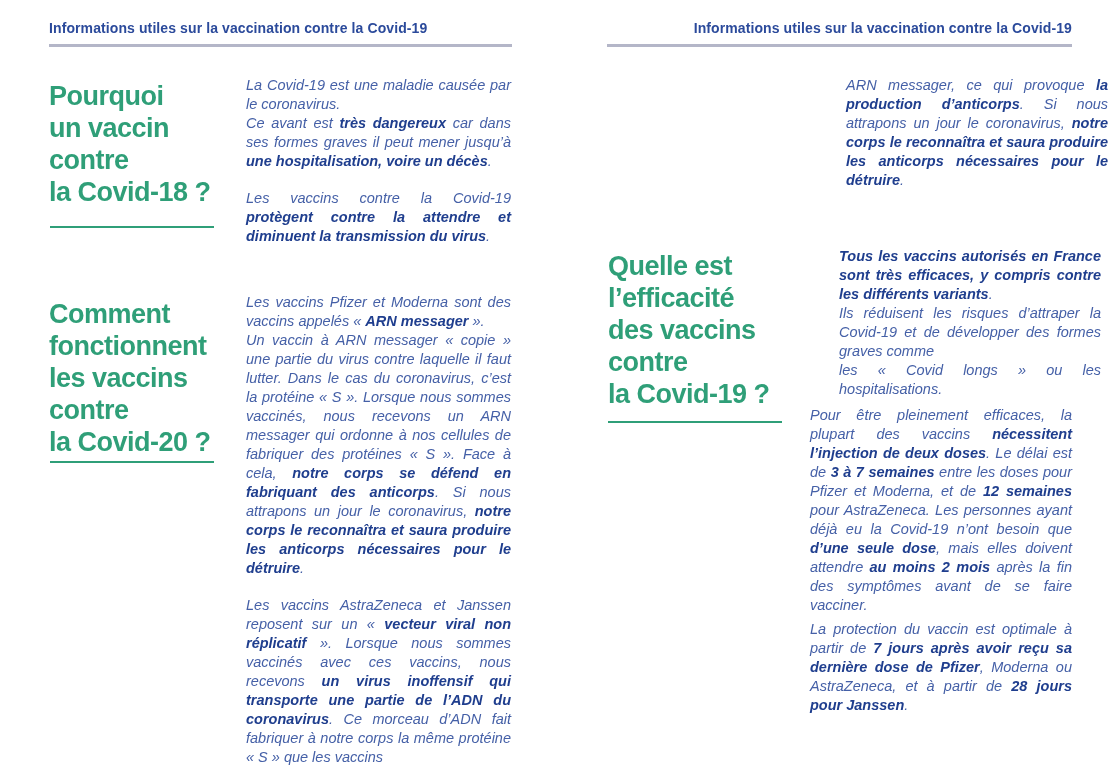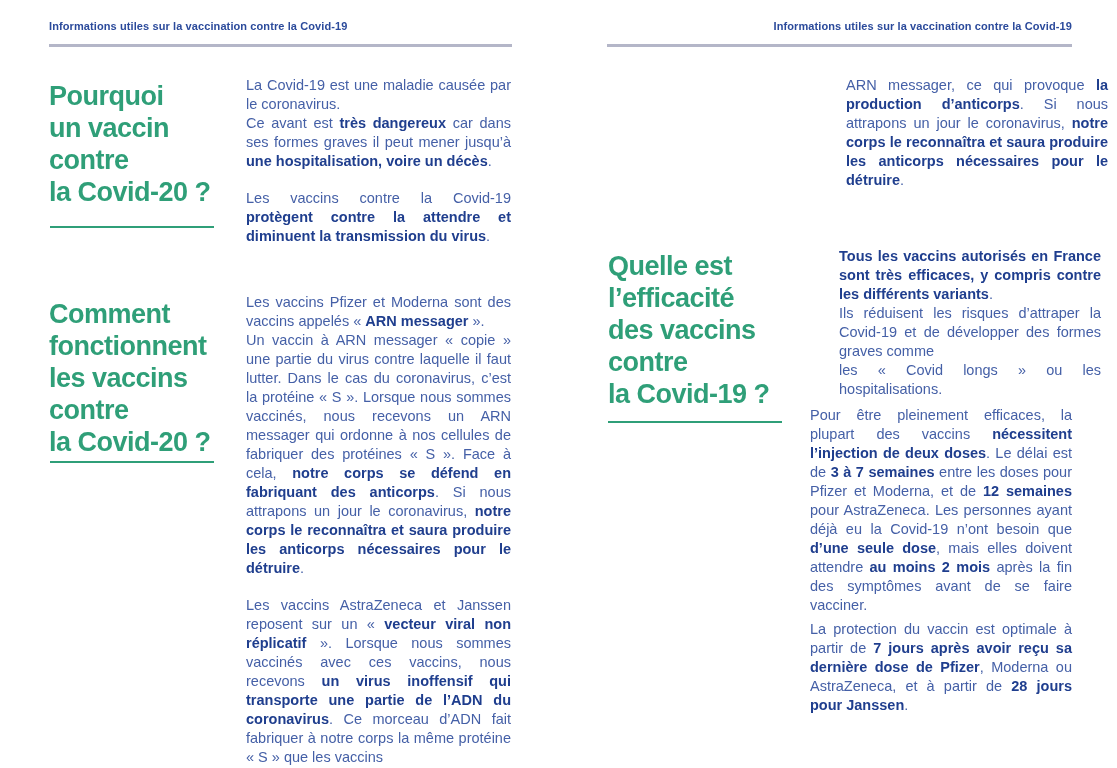--- a/index.html
+++ b/index.html
@@ -3,52 +3,52 @@
 <meta charset="utf-8">
 <style>
   html,body { margin:0; padding:0; background:#ffffff; }
   .spread {
     position:relative; width:1117px; height:768px; overflow:hidden;
     background:#ffffff;
     font-family:"Liberation Sans", sans-serif;
   }
   .abs { position:absolute; }
   .running {
-    font-size:11px; font-weight:700;
+    font-size:14px; font-weight:700;
     color:var(--header-blue,#2b4a9b);
     letter-spacing:0.1px;
   }
   .hrule { height:3px; background:var(--rule-gray,#b4b6c8); }
   .gh {
     margin:0; font-size:27px; font-weight:700; line-height:32px;
     letter-spacing:-0.5px; color:var(--heading-green,#2f9f78);
     white-space:pre-line;
   }
   .grule { height:2px; background:var(--heading-green,#2f9f78); }
   .body {
     font-size:14.5px; line-height:19px;
     color:var(--body-blue,#4560a7);
-    text-align:justify; white-space:pre-line;
+    text-align:justify; white-space:pre-line;font-style:italic;
   }
   .body p { margin:0 0 18px 0; }
   .body p:last-child { margin-bottom:0; }
   .body .b { font-weight:700; color:var(--bold-blue,#1f3e8e); }
 </style>
 </head>
 <body>
 
 <div class="spread">
 
   <div class="abs running" style="left:49px; top:20px; width:463px;">Informations utiles sur la vaccination contre la Covid-19</div>
   <div class="abs hrule" style="left:49px; top:44px; width:463px;"></div>
 
   <h2 class="abs gh" style="left:49px; top:80px; width:200px;">Pourquoi
 un vaccin
 contre
-la Covid-20 ?</h2>
+la Covid-18 ?</h2>
   <div class="abs grule" style="left:50px; top:226px; width:164px;"></div>
   <div class="abs body" style="left:246px; top:76px; width:265px;"><p><span>La Covid-19 est une maladie causée par le coronavirus.
 </span><span>Ce avant est </span><span class="b">très dangereux</span><span> car dans ses formes graves il peut mener jusqu’à </span><span class="b">une hospitalisation, voire un décès</span><span>.</span></p><p><span>Les vaccins contre la Covid-19 </span><span class="b">protègent contre la attendre et diminuent la transmission du virus</span><span>.</span></p></div>
 
   <h2 class="abs gh" style="left:49px; top:298px; width:210px;">Comment
 fonctionnent
 les vaccins
 contre
 la Covid-20 ?</h2>
   <div class="abs grule" style="left:50px; top:461px; width:164px;"></div>

